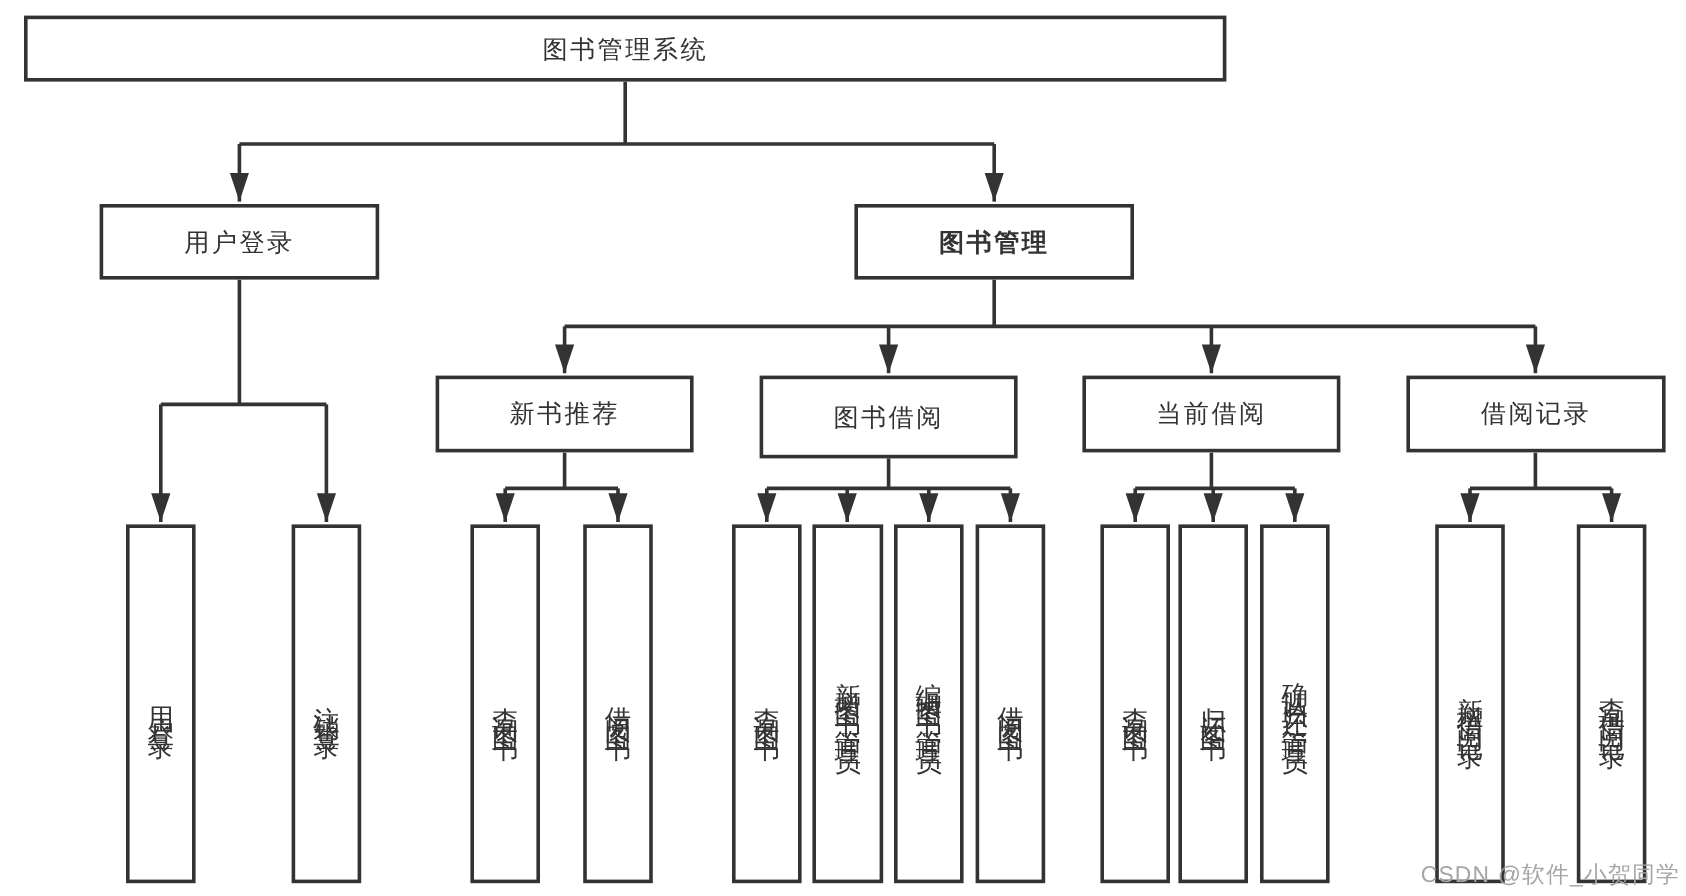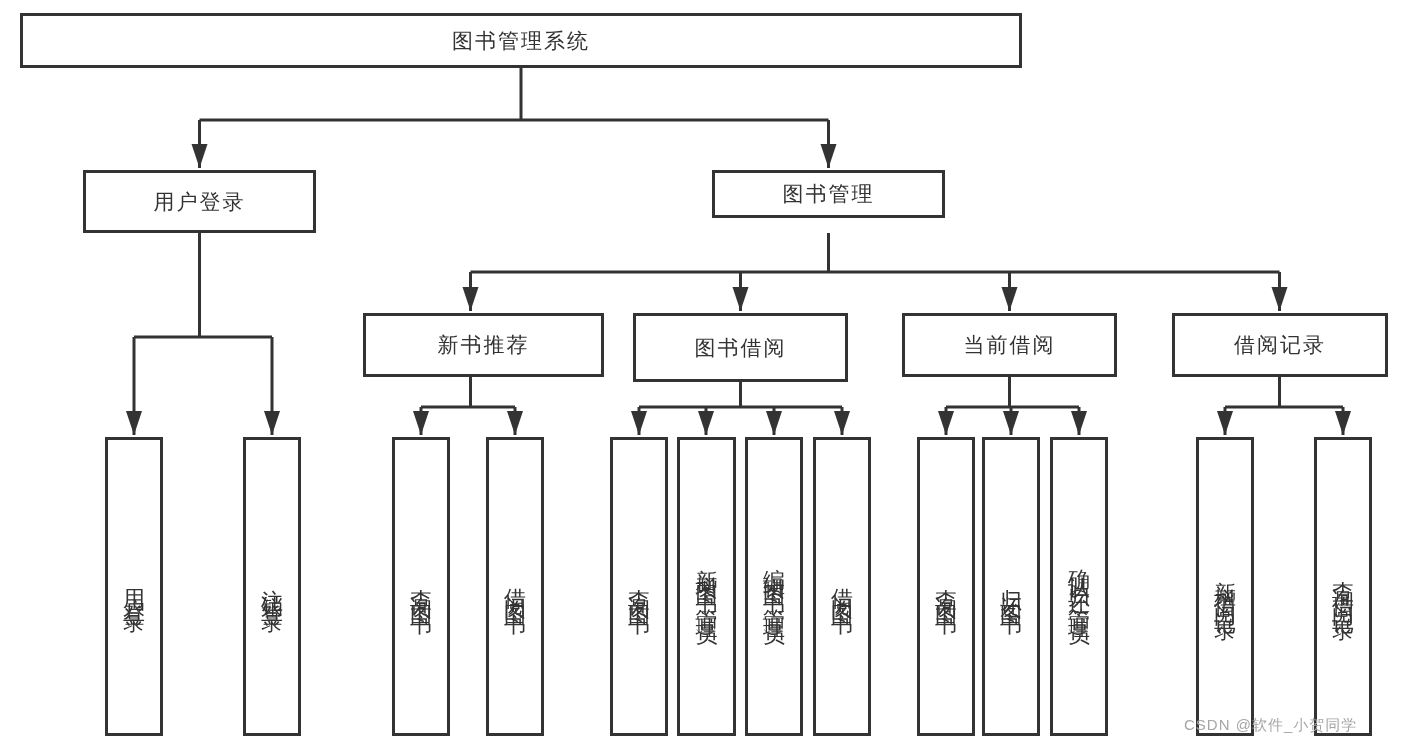--- a/index.html
+++ b/index.html
@@ -34,21 +34,21 @@
     writing-mode: vertical-lr;
     text-orientation: mixed;
     font-size: 22px;
     letter-spacing: 8px;
     line-height: 1;
   }
   .watermark {
     position: absolute;
     left: 1184px;
     top: 716px;
-    font-size: 15px;
+    font-size: 19px;
     letter-spacing: 1px;
     color: var(--watermark, #a6a6a6);
     white-space: nowrap;
     z-index: 5;
   }
 </style>
 </head>
 <body>
 
 <div class="canvas">
@@ -87,25 +87,25 @@
     <line x1="1343" y1="407" x2="1343" y2="435" marker-end="url(#arrow)"></line>
   </svg>
 
   <div class="node hnode" style="left:20px; top:13px; width:1002px; height:55px;">
     <span class="lbl">图书管理系统</span>
   </div>
 
   <div class="node hnode" style="left:83px; top:170px; width:233px; height:63px;">
     <span class="lbl">用户登录</span>
   </div>
-  <div class="node hnode" style="left:712px; top:170px; width:233px; height:48px;">
+  <div class="node hnode" style="left:712px; top:170px; width:233px; height:63px;font-weight:bold;">
     <span class="lbl">图书管理</span>
   </div>
 
-  <div class="node hnode" style="left:363px; top:313px; width:241px; height:64px;">
+  <div class="node hnode" style="left:363px; top:313px; width:215px; height:64px;">
     <span class="lbl">新书推荐</span>
   </div>
   <div class="node hnode" style="left:633px; top:313px; width:215px; height:69px;">
     <span class="lbl">图书借阅</span>
   </div>
   <div class="node hnode" style="left:902px; top:313px; width:215px; height:64px;font-family:Liberation Mono, monospace;">
     <span class="lbl">当前借阅</span>
   </div>
   <div class="node hnode" style="left:1172px; top:313px; width:216px; height:64px;">
     <span class="lbl">借阅记录</span>

